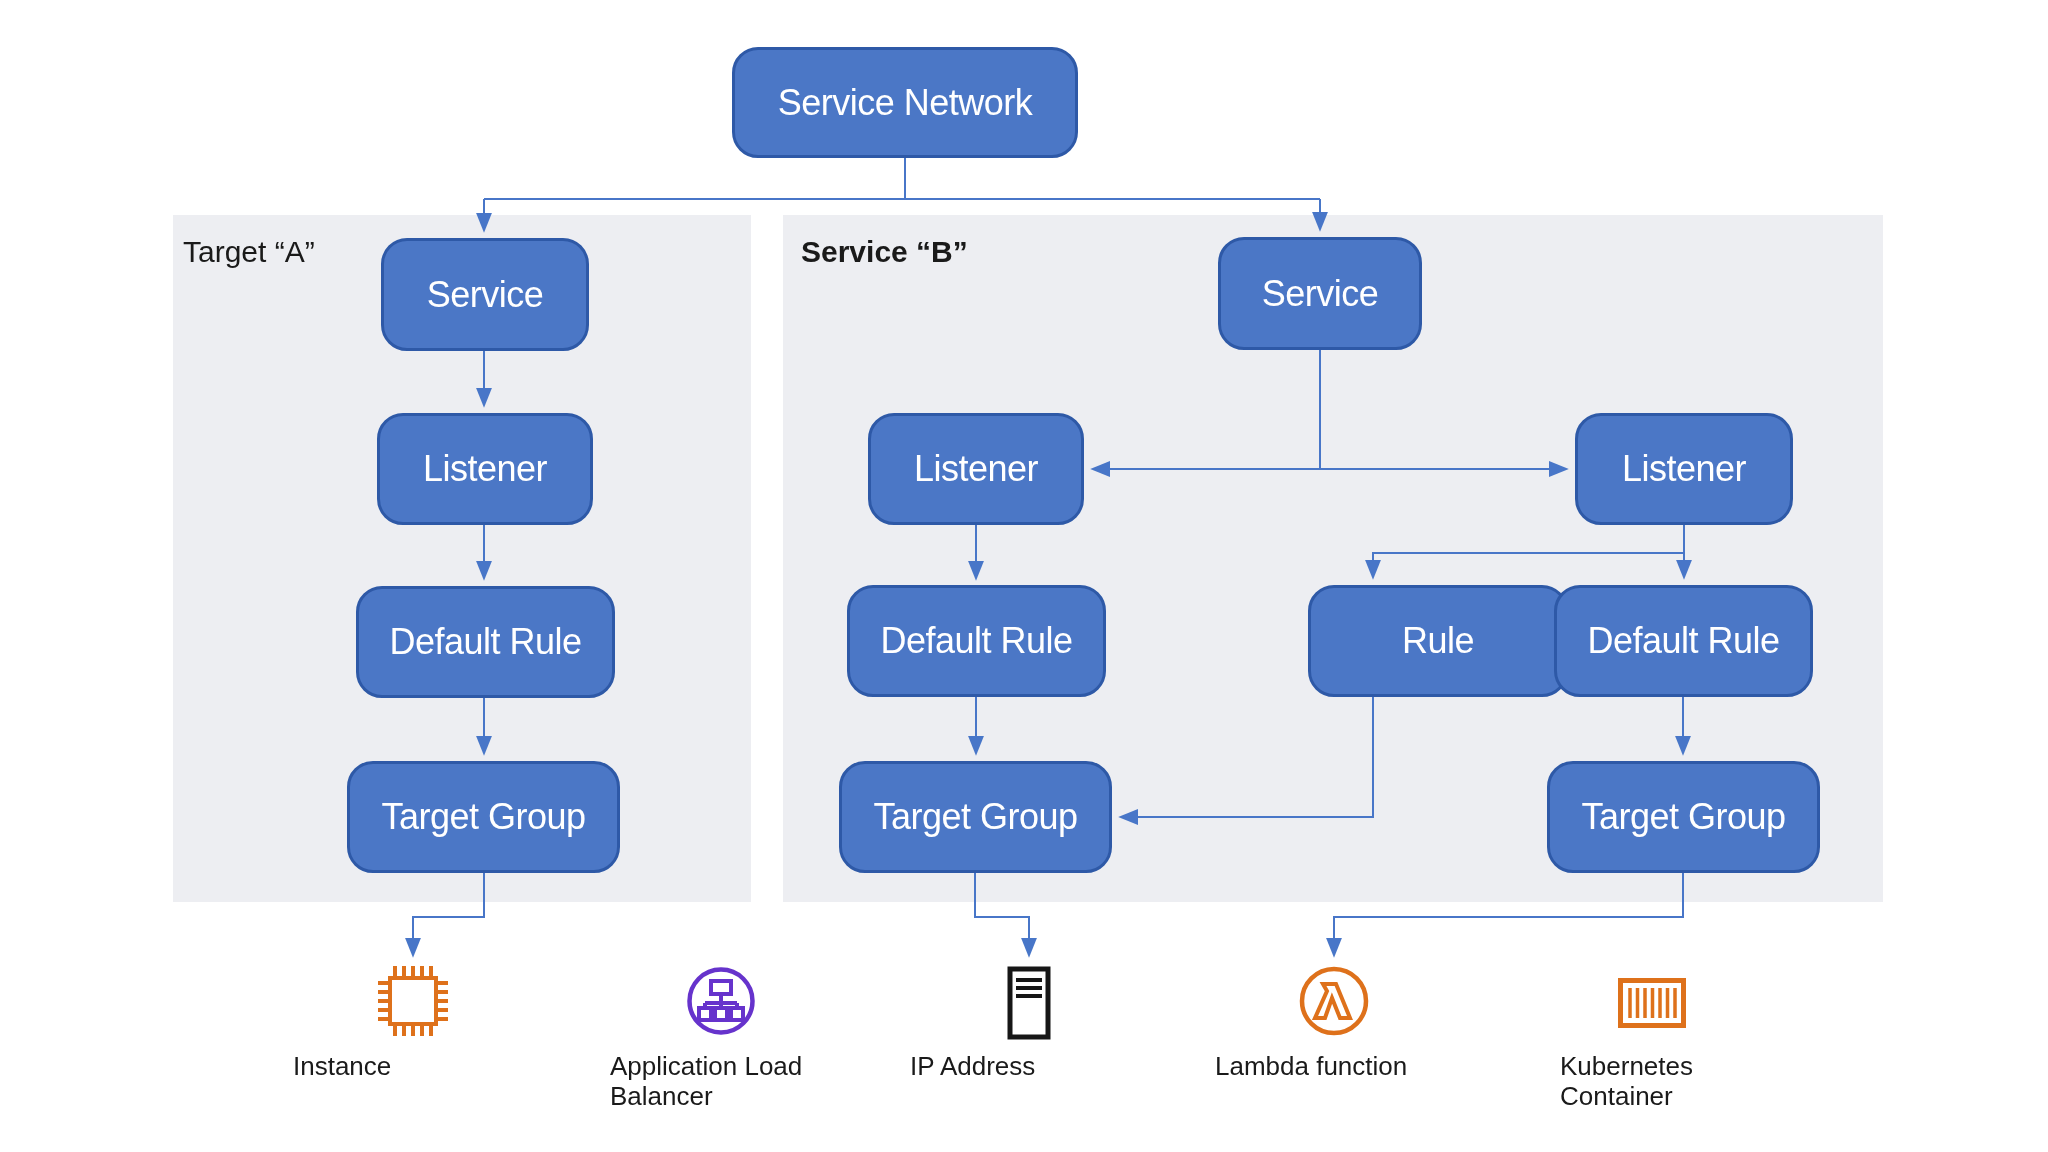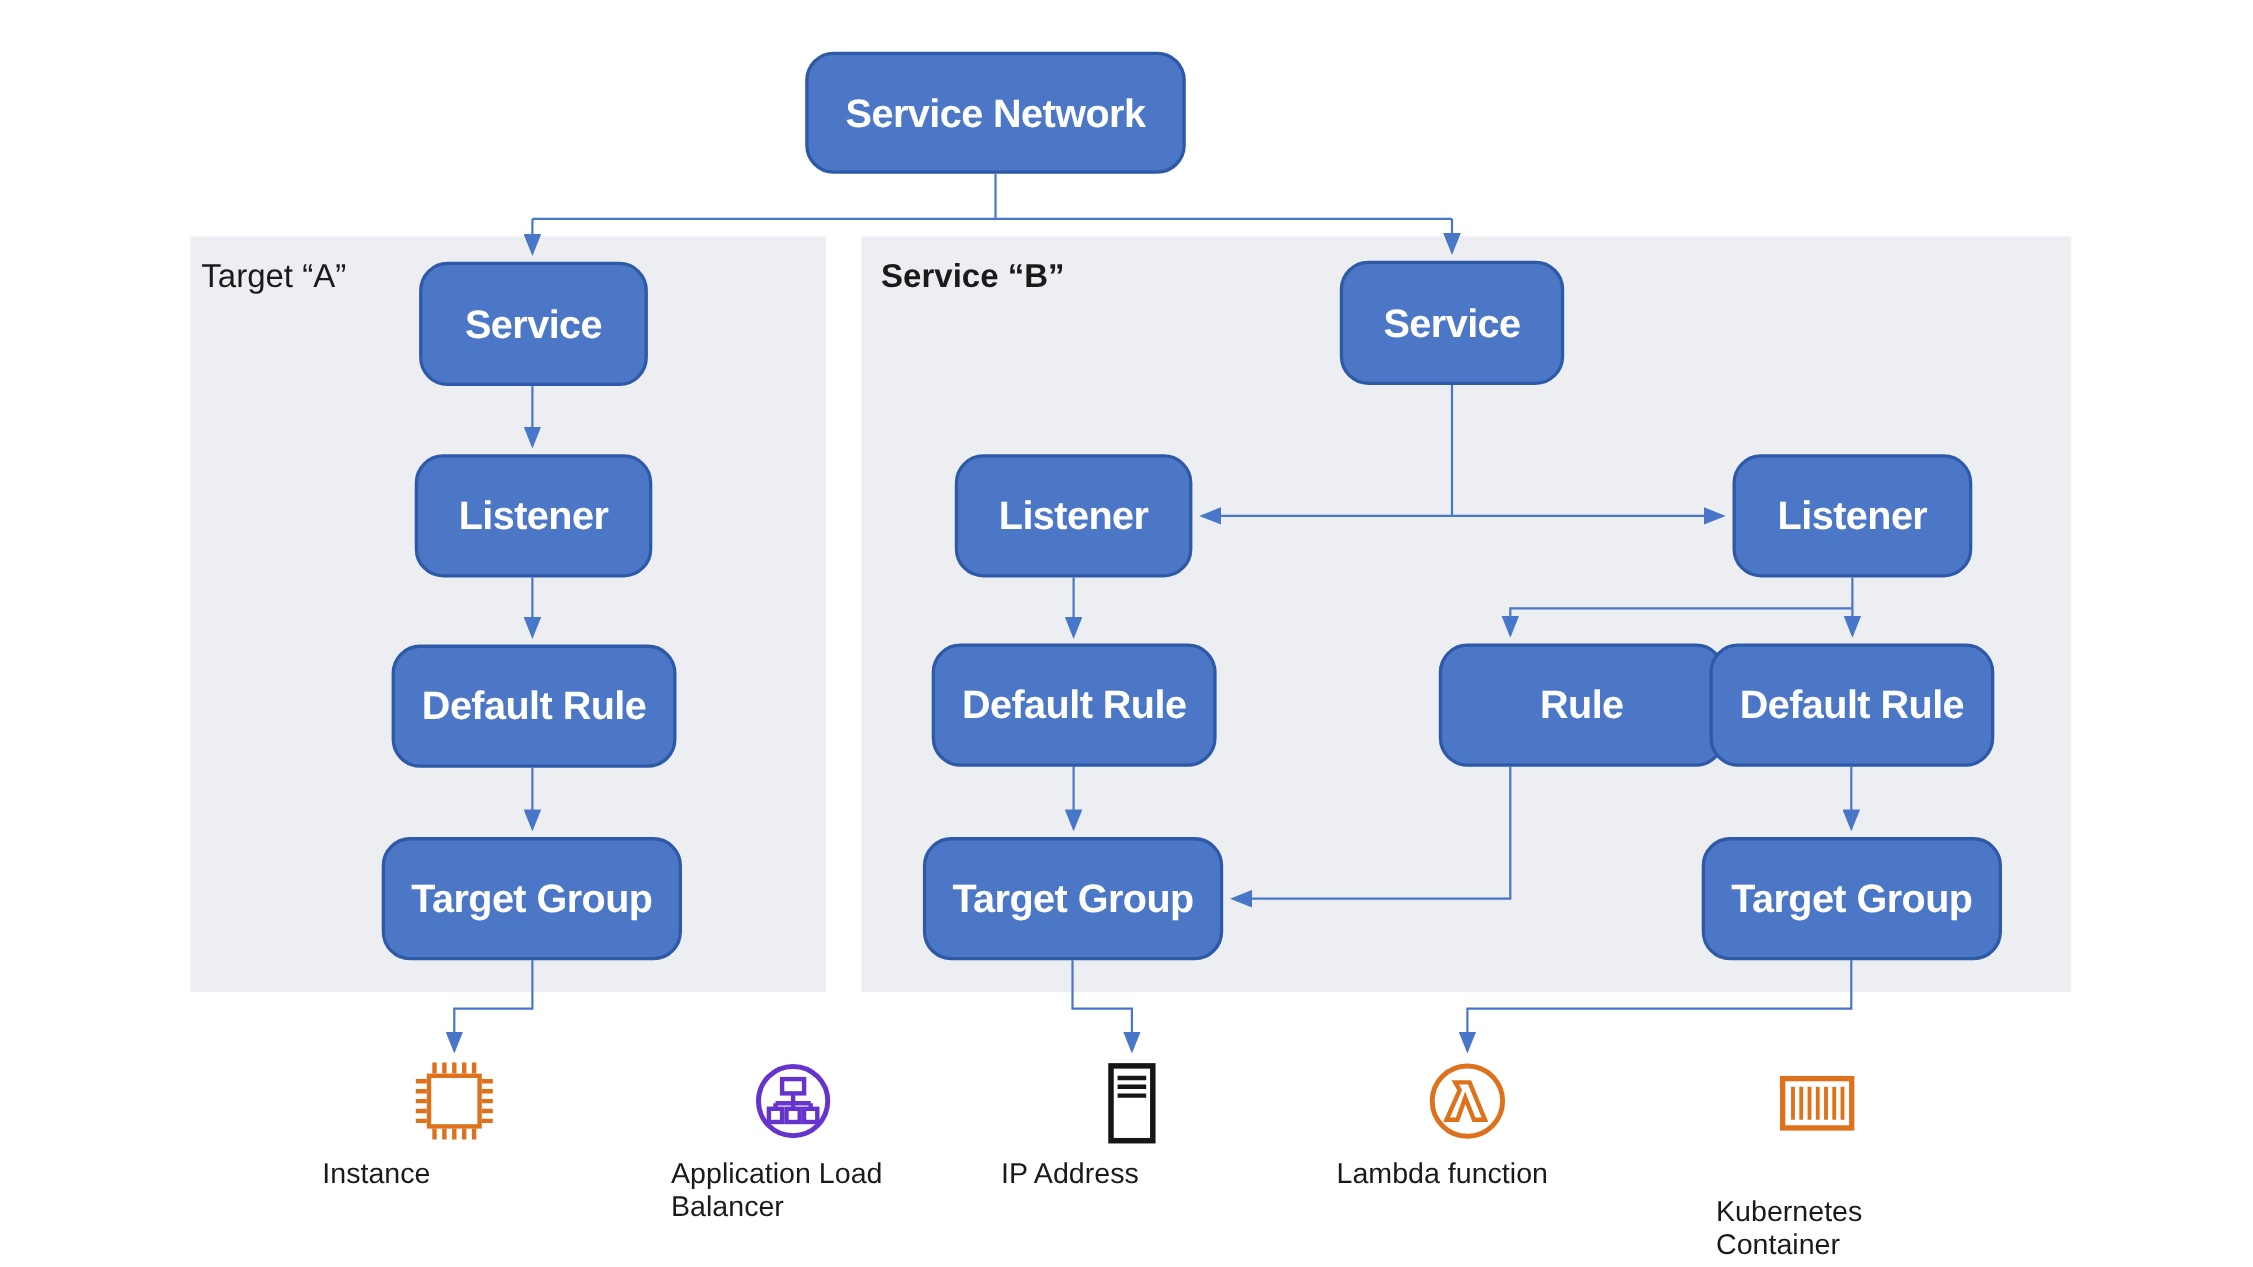--- a/index.html
+++ b/index.html
@@ -16,21 +16,21 @@
   }
   html,body{margin:0;padding:0;background:var(--c-page-bg);}
   body{font-family:"Liberation Sans", sans-serif;}
   .stage{position:relative;width:2048px;height:1152px;background:var(--c-page-bg);overflow:hidden;}
   .panel{position:absolute;background:var(--c-panel-bg);}
   .panel-label{position:absolute;font-size:30px;color:var(--c-label-text);white-space:nowrap;}
   .node{
     position:absolute;display:flex;align-items:center;justify-content:center;
     background:var(--c-node-fill);border:3px solid var(--c-node-border);
     border-radius:26px;color:var(--c-node-text);
-    font-size:36px;font-weight:700;letter-spacing:-.5px;white-space:nowrap;
+    font-size:36px;font-weight:400;letter-spacing:-.5px;white-space:nowrap;
     box-sizing:border-box;
   }
   .connector-layer{position:absolute;left:0;top:0;}
   .connector-layer path{fill:none;stroke:var(--c-connector);stroke-width:2;}
   .icon{position:absolute;}
   .icon svg{display:block;}
   .target-label{
     position:absolute;top:1051px;font-size:26px;line-height:30px;color:var(--c-label-text);
     text-align:left;
   }
@@ -145,15 +145,15 @@
         <rect x="2.5" y="2.5" width="63" height="45" stroke-width="5"></rect>
         <path d="M12,10 V40 M19.5,10 V40 M27,10 V40 M34.5,10 V40 M42,10 V40 M49.5,10 V40 M57,10 V40" stroke-width="3.5"></path>
       </g>
     </svg>
   </div>
 
   <div class="target-label" style="left:293px;width:240px;">Instance</div>
   <div class="target-label" style="left:610px;width:220px;">Application Load Balancer</div>
   <div class="target-label" style="left:910px;width:240px;">IP Address</div>
   <div class="target-label" style="left:1215px;width:240px;">Lambda function</div>
-  <div class="target-label" style="left:1560px;width:180px;margin-top:35px;">Kubernetes Container</div>
+  <div class="target-label" style="left:1560px;width:180px;">Kubernetes Container</div>
 
 </div>
 
 </body></html>

